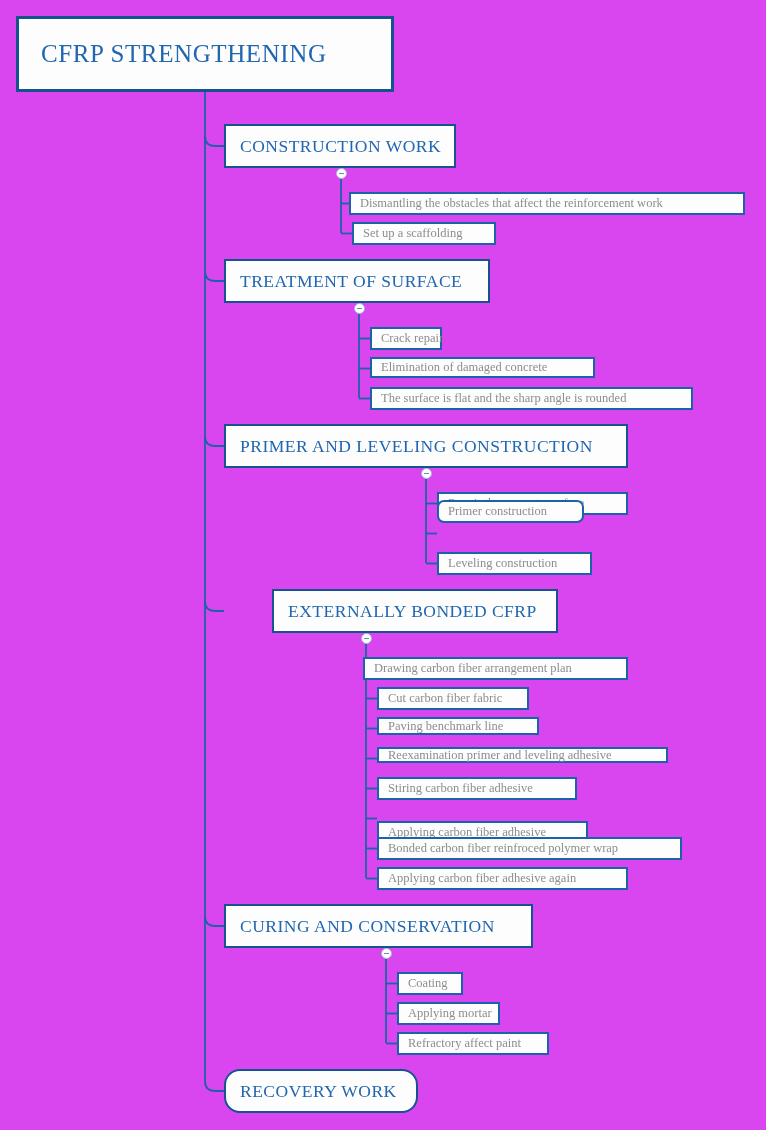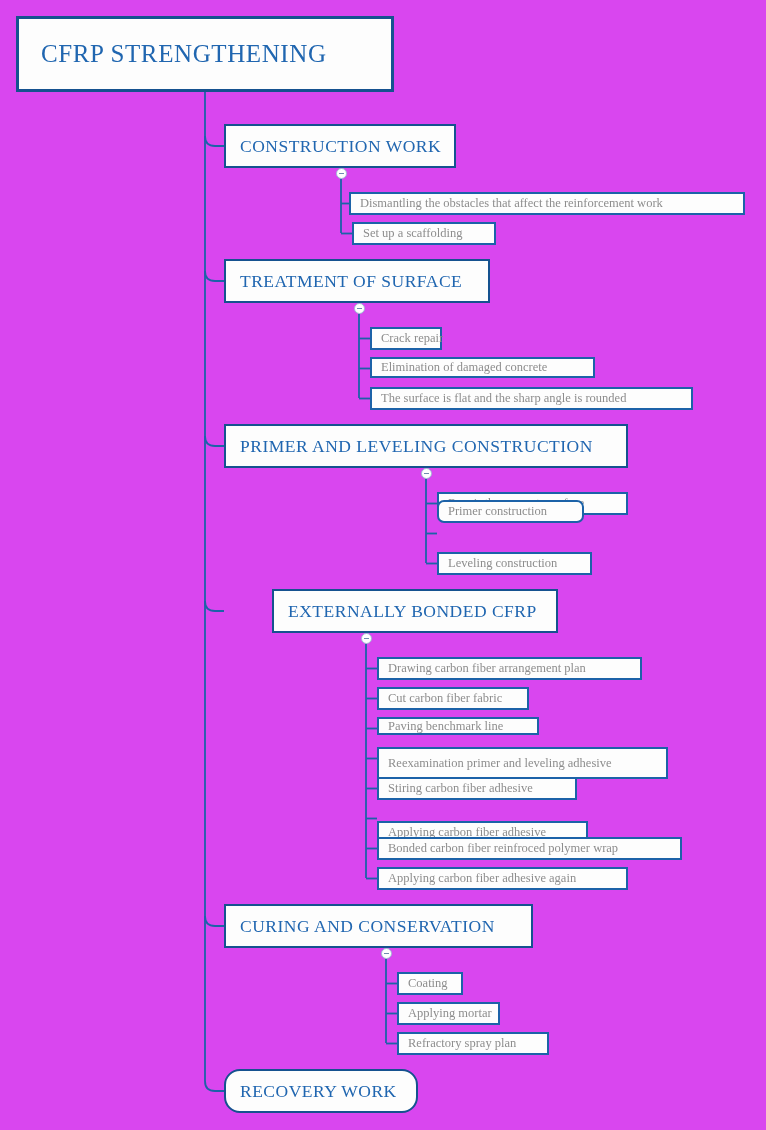--- a/index.html
+++ b/index.html
@@ -121,29 +121,29 @@
       <div class="node leaf" style="left: 370px; top: 327px; width: 72px; height: 23px;">Crack repair</div>
       <div class="node leaf" style="left: 370px; top: 357px; width: 225px; height: 21px;">Elimination of damaged concrete</div>
       <div class="node leaf" style="left: 370px; top: 387px; width: 323px; height: 23px;">The surface is flat and the sharp angle is rounded</div>
       <div class="toggle" style="left: 354px; top: 303px;"></div>
       <div class="node branch" style="left: 224px; top: 424px; width: 404px; height: 44px; text-align: center;">PRIMER AND LEVELING CONSTRUCTION</div>
       <div class="node leaf" style="left: 437px; top: 492px; width: 191px; height: 23px;">Repair the concrete surface</div>
       <div class="node leaf" style="left: 437px; top: 500px; width: 147px; height: 23px; border-radius: 7px;">Primer construction</div>
       <div class="node leaf" style="left: 437px; top: 552px; width: 155px; height: 23px;">Leveling construction</div>
       <div class="toggle" style="left: 421px; top: 468px;"></div>
       <div class="node branch" style="left: 224px; top: 589px; width: 286px; height: 44px; margin-left: 48px;">EXTERNALLY BONDED CFRP</div>
-      <div class="node leaf" style="left: 377px; top: 657px; width: 265px; height: 23px;">Drawing carbon fiber arrangement plan</div>
+      <div class="node leaf" style="left: 363px; top: 657px; width: 265px; height: 23px;">Drawing carbon fiber arrangement plan</div>
       <div class="node leaf" style="left: 377px; top: 687px; width: 152px; height: 23px;">Cut carbon fiber fabric</div>
       <div class="node leaf" style="left: 377px; top: 717px; width: 162px; height: 18px;">Paving benchmark line</div>
-      <div class="node leaf" style="left: 377px; top: 747px; width: 291px; height: 32px;">Reexamination primer and leveling adhesive</div>
+      <div class="node leaf" style="left: 377px; top: 747px; width: 291px; height: 16px;">Reexamination primer and leveling adhesive</div>
       <div class="node leaf" style="left: 377px; top: 777px; width: 200px; height: 23px;">Stiring carbon fiber adhesive</div>
       <div class="node leaf" style="left: 377px; top: 807px; width: 211px; height: 23px; margin-top: 14px;">Applying carbon fiber adhesive</div>
       <div class="node leaf" style="left: 377px; top: 837px; width: 305px; height: 23px;">Bonded carbon fiber reinfroced polymer wrap</div>
       <div class="node leaf" style="left: 377px; top: 867px; width: 251px; height: 23px;">Applying carbon fiber adhesive again</div>
       <div class="toggle" style="left: 361px; top: 633px;"></div>
       <div class="node branch" style="left: 224px; top: 904px; width: 309px; height: 44px;">CURING AND CONSERVATION</div>
       <div class="node leaf" style="left: 397px; top: 972px; width: 66px; height: 23px;">Coating</div>
       <div class="node leaf" style="left: 397px; top: 1002px; width: 103px; height: 23px;">Applying mortar</div>
-      <div class="node leaf" style="left: 397px; top: 1032px; width: 152px; height: 23px;">Refractory spray plan</div>
+      <div class="node leaf" style="left: 397px; top: 1032px; width: 152px; height: 23px;">Refractory affect paint</div>
       <div class="toggle" style="left: 381px; top: 948px;"></div>
       <div class="node branch" style="left: 224px; top: 1069px; width: 194px; height: 44px; border-radius: 16px;">RECOVERY WORK</div>
     </div>
 </div>
 
 </body></html>

